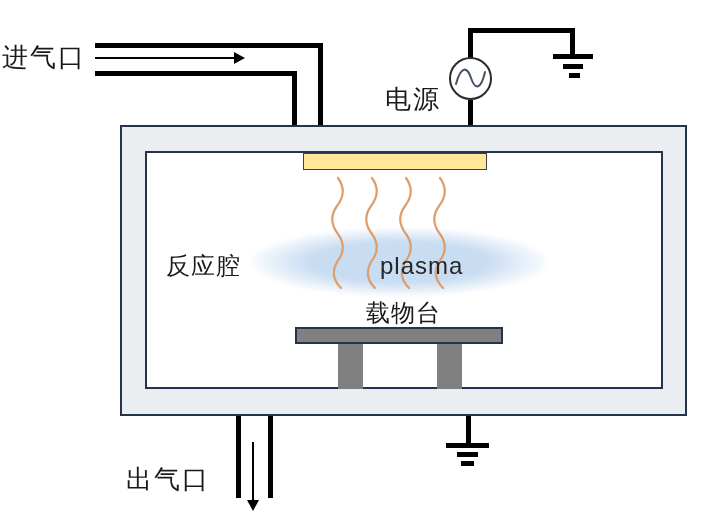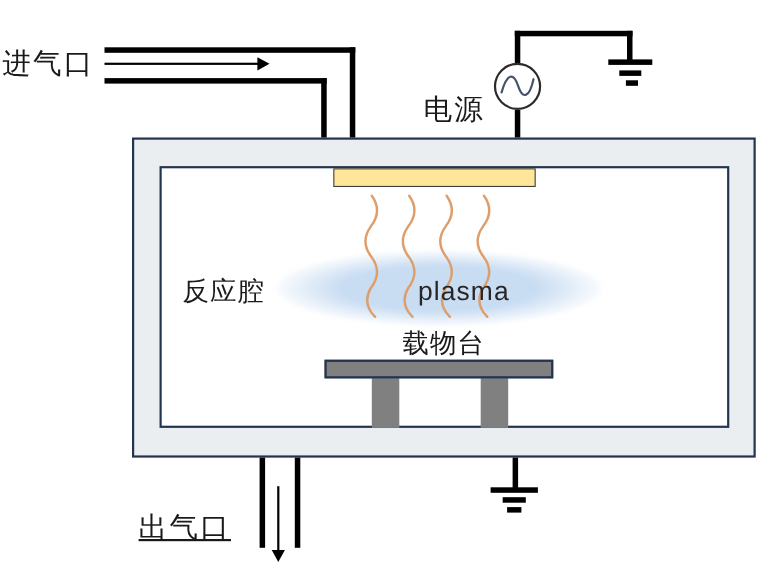--- a/index.html
+++ b/index.html
@@ -103,20 +103,20 @@
 
   <div class="label f21" style="left:366px;top:301px;z-index:6;">载物台</div>
   <div class="stage-bar"></div>
   <div class="stage-leg" style="left:338px;top:343px;"></div>
   <div class="stage-leg" style="left:437px;top:343px;"></div>
 
   <div class="wire" style="left:236px;top:416px;width:5px;height:82px;"></div>
   <div class="wire" style="left:268px;top:416px;width:5px;height:82px;"></div>
   <div class="wire" style="left:252px;top:442px;width:2px;height:60px;"></div>
   <div class="arrow-head-down" style="left:247px;top:500px;"></div>
-  <div class="label f22" style="left:126px;top:466px;text-decoration:underline;">出气口</div>
+  <div class="label f22" style="left:126px;top:466px;">出气口</div>
 
   <div class="wire" style="left:466px;top:416px;width:5px;height:29px;"></div>
   <div class="wire" style="left:446px;top:443px;width:43px;height:5px;"></div>
   <div class="wire" style="left:457px;top:452px;width:21px;height:5px;"></div>
   <div class="wire" style="left:461px;top:461px;width:13px;height:5px;"></div>
 
 </div>
 
 </body></html>

